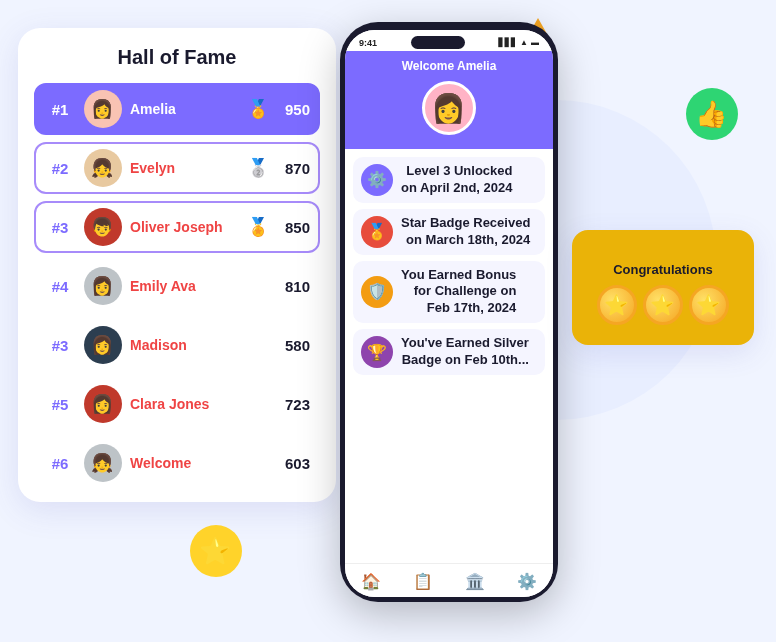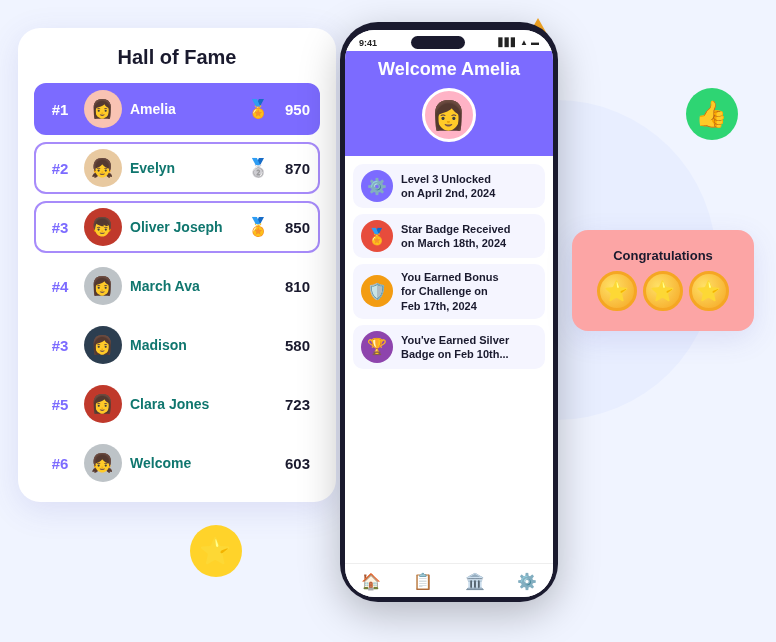--- a/index.html
+++ b/index.html
@@ -110,21 +110,21 @@
       min-width: 32px;
       text-align: center;
     }
     .hof-row.rank1 .hof-rank {
       color: #fff;
     }
     .hof-name {
       flex: 1;
       font-weight: 700;
       font-size: 14px;
-      color: #0f766e;
+      color: #ef4444;
     }
     .hof-row.rank1 .hof-name { color: #ffffff; }
     .hof-medal {
       font-size: 18px;
       margin-right: 6px;
     }
     .hof-score {
       font-weight: 800;
       font-size: 15px;
       color: #1a1a2e;
@@ -181,21 +181,21 @@
     }
     .phone-header {
       background: #7c6bff;
       padding: 8px 10px 14px 10px;
       display: flex;
       flex-direction: column;
       align-items: center;
     }
     .phone-welcome {
       color: #fff;
-      font-size: 18px;
+      font-size: 12px;
       font-weight: 700;
       margin-bottom: 8px;
     }
     .phone-avatar-circle {
       width: 54px;
       height: 54px;
       border-radius: 50%;
       background: #ffb3c6;
       border: 3px solid #fff;
       display: flex;
@@ -225,24 +225,25 @@
       height: 32px;
       border-radius: 50%;
       background: #7c6bff;
       display: flex;
       align-items: center;
       justify-content: center;
       font-size: 16px;
       flex-shrink: 0;
     }
     .feed-text {
-      font-size: 11px;
+      font-size: 13px;
       color: #1a1a2e;
       font-weight: 600;
       line-height: 1.3;
+      text-align: right;
     }
     .phone-nav {
       display: flex;
       justify-content: space-around;
       padding: 8px 0 6px 0;
       border-top: 1px solid #eee;
       background: #fff;
     }
     .phone-nav-icon {
       font-size: 16px;
@@ -250,23 +251,23 @@
       cursor: pointer;
     }
     .phone-nav-icon.active { color: #7c6bff; }
 
     
     .congrats-card {
       position: absolute;
       right: 22px;
       top: 230px;
       width: 182px;
-      background: #fca5a5;
+      background: #eab308;
       border-radius: 16px;
-      padding: 18px 12px 12px 12px;
+      padding: 32px 12px 12px 12px;
       box-shadow: 0 8px 28px rgba(80,80,180,0.13);
       z-index: 8;
     }
     .congrats-title {
       font-size: 13px;
       font-weight: 800;
       color: #1a1a2e;
       text-align: center;
       margin-bottom: 8px;
     }
@@ -340,21 +341,21 @@
     <span class="hof-rank">#3</span>
     <div class="avatar-circle" style="background:#c0392b;">👦</div>
     <span class="hof-name">Oliver Joseph</span>
     <span class="hof-medal">🏅</span>
     <span class="hof-score">850</span>
   </div>
 
   <div class="hof-row">
     <span class="hof-rank">#4</span>
     <div class="avatar-circle" style="background:#bdc3c7;">👩</div>
-    <span class="hof-name">March Ava</span>
+    <span class="hof-name">Emily Ava</span>
     <span class="hof-score">810</span>
   </div>
 
   <div class="hof-row">
     <span class="hof-rank">#3</span>
     <div class="avatar-circle" style="background:#2c3e50;">👩</div>
     <span class="hof-name">Madison</span>
     <span class="hof-score">580</span>
   </div>
 

